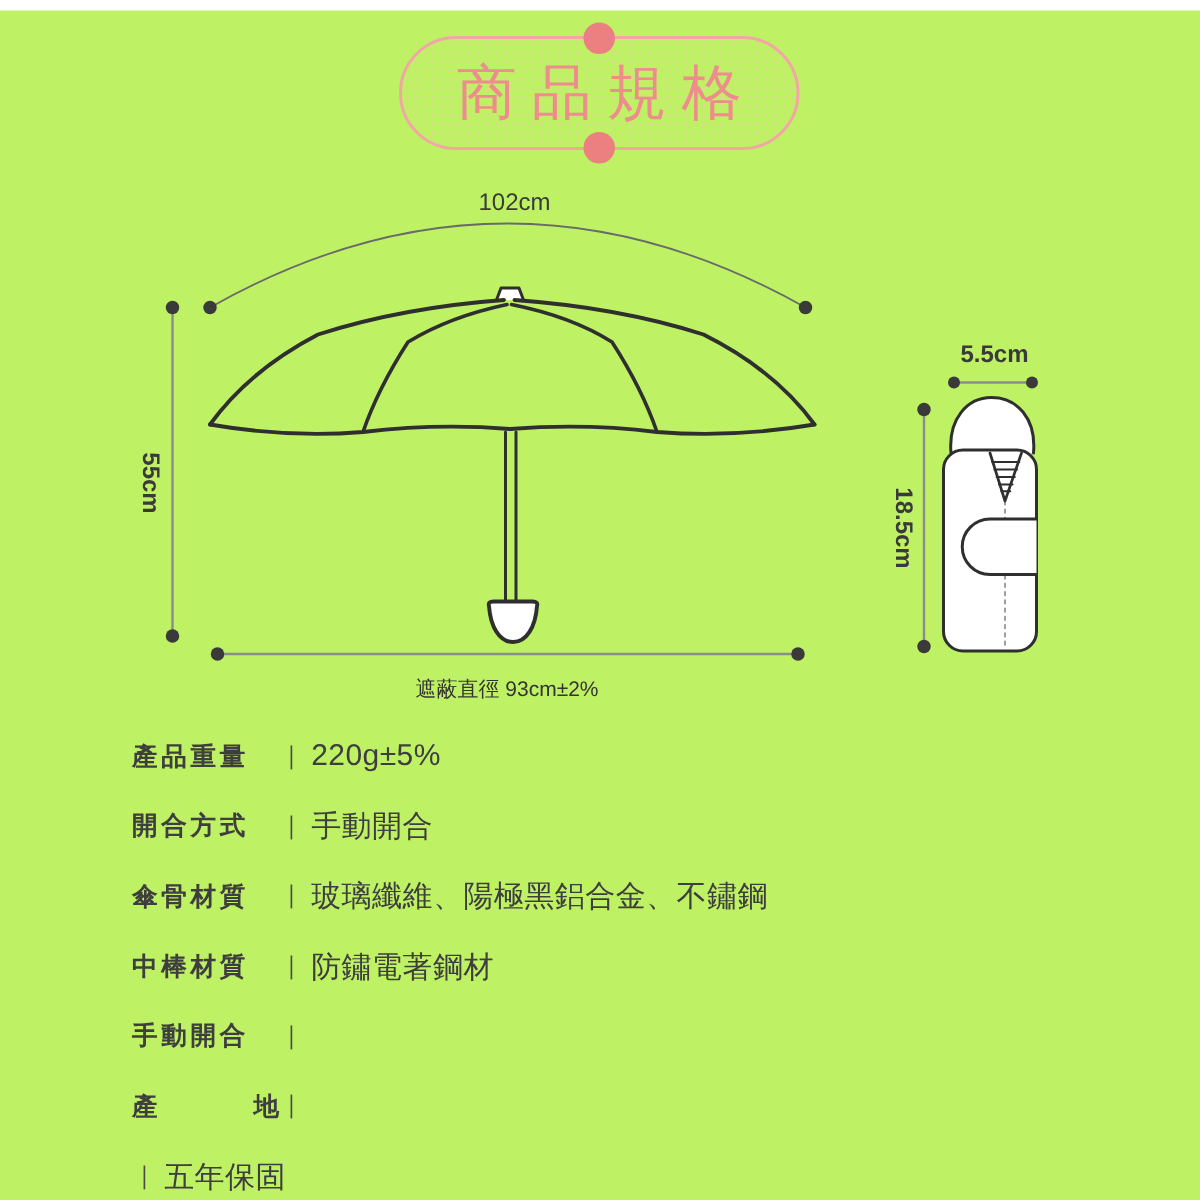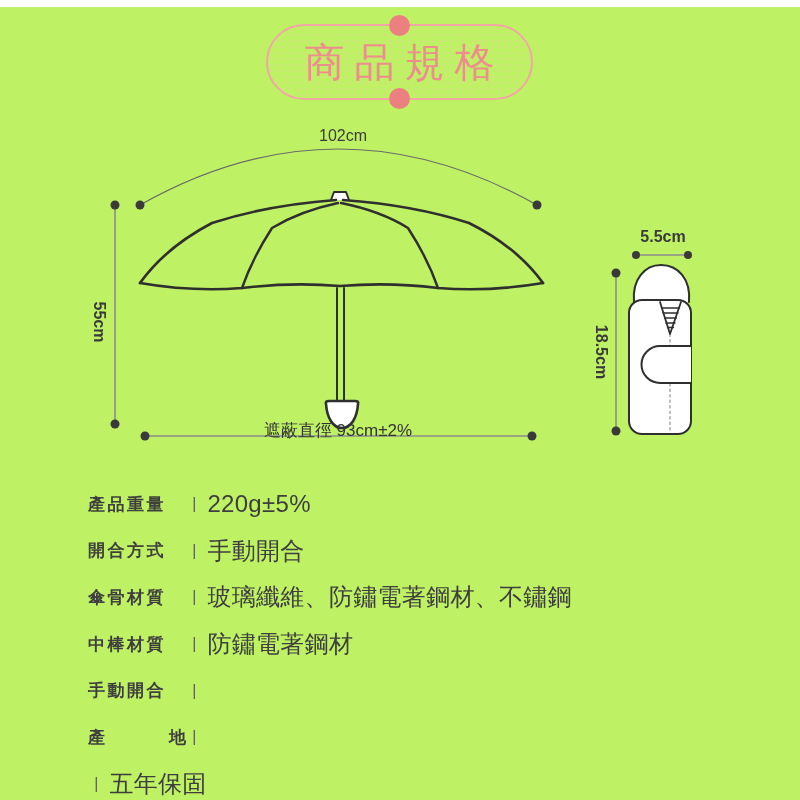--- a/index.html
+++ b/index.html
@@ -23,33 +23,33 @@
     position:absolute;left:50%;width:21px;height:21px;margin-left:-10.5px;
     background:#ec8080;border-radius:50%;
   }
   .badge-dot.top{top:-11px;}
   .badge-dot.bottom{bottom:-11px;}
   
   .diagram{position:absolute;left:0;top:0;width:800px;height:470px;}
   .dim-label{position:absolute;font-size:16px;color:#3a3a3a;text-align:center;line-height:20px;white-space:nowrap;}
   .dim-102{left:303px;top:119px;width:80px;}
   .dim-55{left:69px;top:305px;width:60px;height:20px;transform:rotate(90deg);font-weight:bold;}
-  .dim-cover{left:188px;top:414px;width:300px;font-size:17px;color:#333;}
+  .dim-cover{left:188px;top:442px;width:300px;font-size:14px;color:#333;}
   .dim-55f{left:623px;top:220px;width:80px;font-weight:bold;}
   .dim-185{left:561px;top:335px;width:80px;height:20px;transform:rotate(90deg);font-weight:bold;}
   
   .spec-list{position:absolute;left:88px;top:485px;width:660px;}
   .spec-row{display:flex;align-items:center;height:24px;margin-bottom:22.7px;white-space:nowrap;}
   .spec-label{
     display:inline-block;width:98px;flex:0 0 98px;font-weight:bold;font-size:17px;
     letter-spacing:2.5px;color:#3e3e3e;
   }
   .spec-label.justify{letter-spacing:0;text-align:justify;text-align-last:justify;}
   .spec-sep{flex:0 0 auto;margin:0 11px 0 6px;font-size:17px;color:#4a4a4a;font-weight:400;transform:scaleX(.8);}
-  .spec-value{font-size:24px;color:#3e3e3e;letter-spacing:.3px;}
+  .spec-value{font-size:20px;color:#3e3e3e;letter-spacing:.3px;}
 </style>
 </head>
 <body>
 
 <div class="page">
 
   <div class="badge">
     <span class="badge-dot top"></span>
     <h1 class="badge-title">商品規格</h1>
     <span class="badge-dot bottom"></span>
@@ -136,21 +136,21 @@
       <span class="spec-value">220g±5%</span>
     </div>
     <div class="spec-row">
       <span class="spec-label">開合方式</span>
       <span class="spec-sep">|</span>
       <span class="spec-value">手動開合</span>
     </div>
     <div class="spec-row">
       <span class="spec-label">傘骨材質</span>
       <span class="spec-sep">|</span>
-      <span class="spec-value">玻璃纖維、防鏽電著鋼材、不鏽鋼</span>
+      <span class="spec-value">玻璃纖維、陽極黑鋁合金、不鏽鋼</span>
     </div>
     <div class="spec-row">
       <span class="spec-label">中棒材質</span>
       <span class="spec-sep">|</span>
       <span class="spec-value">防鏽電著鋼材</span>
     </div>
     <div class="spec-row">
       <span class="spec-label">手動開合</span>
       <span class="spec-sep">|</span>
     </div>

